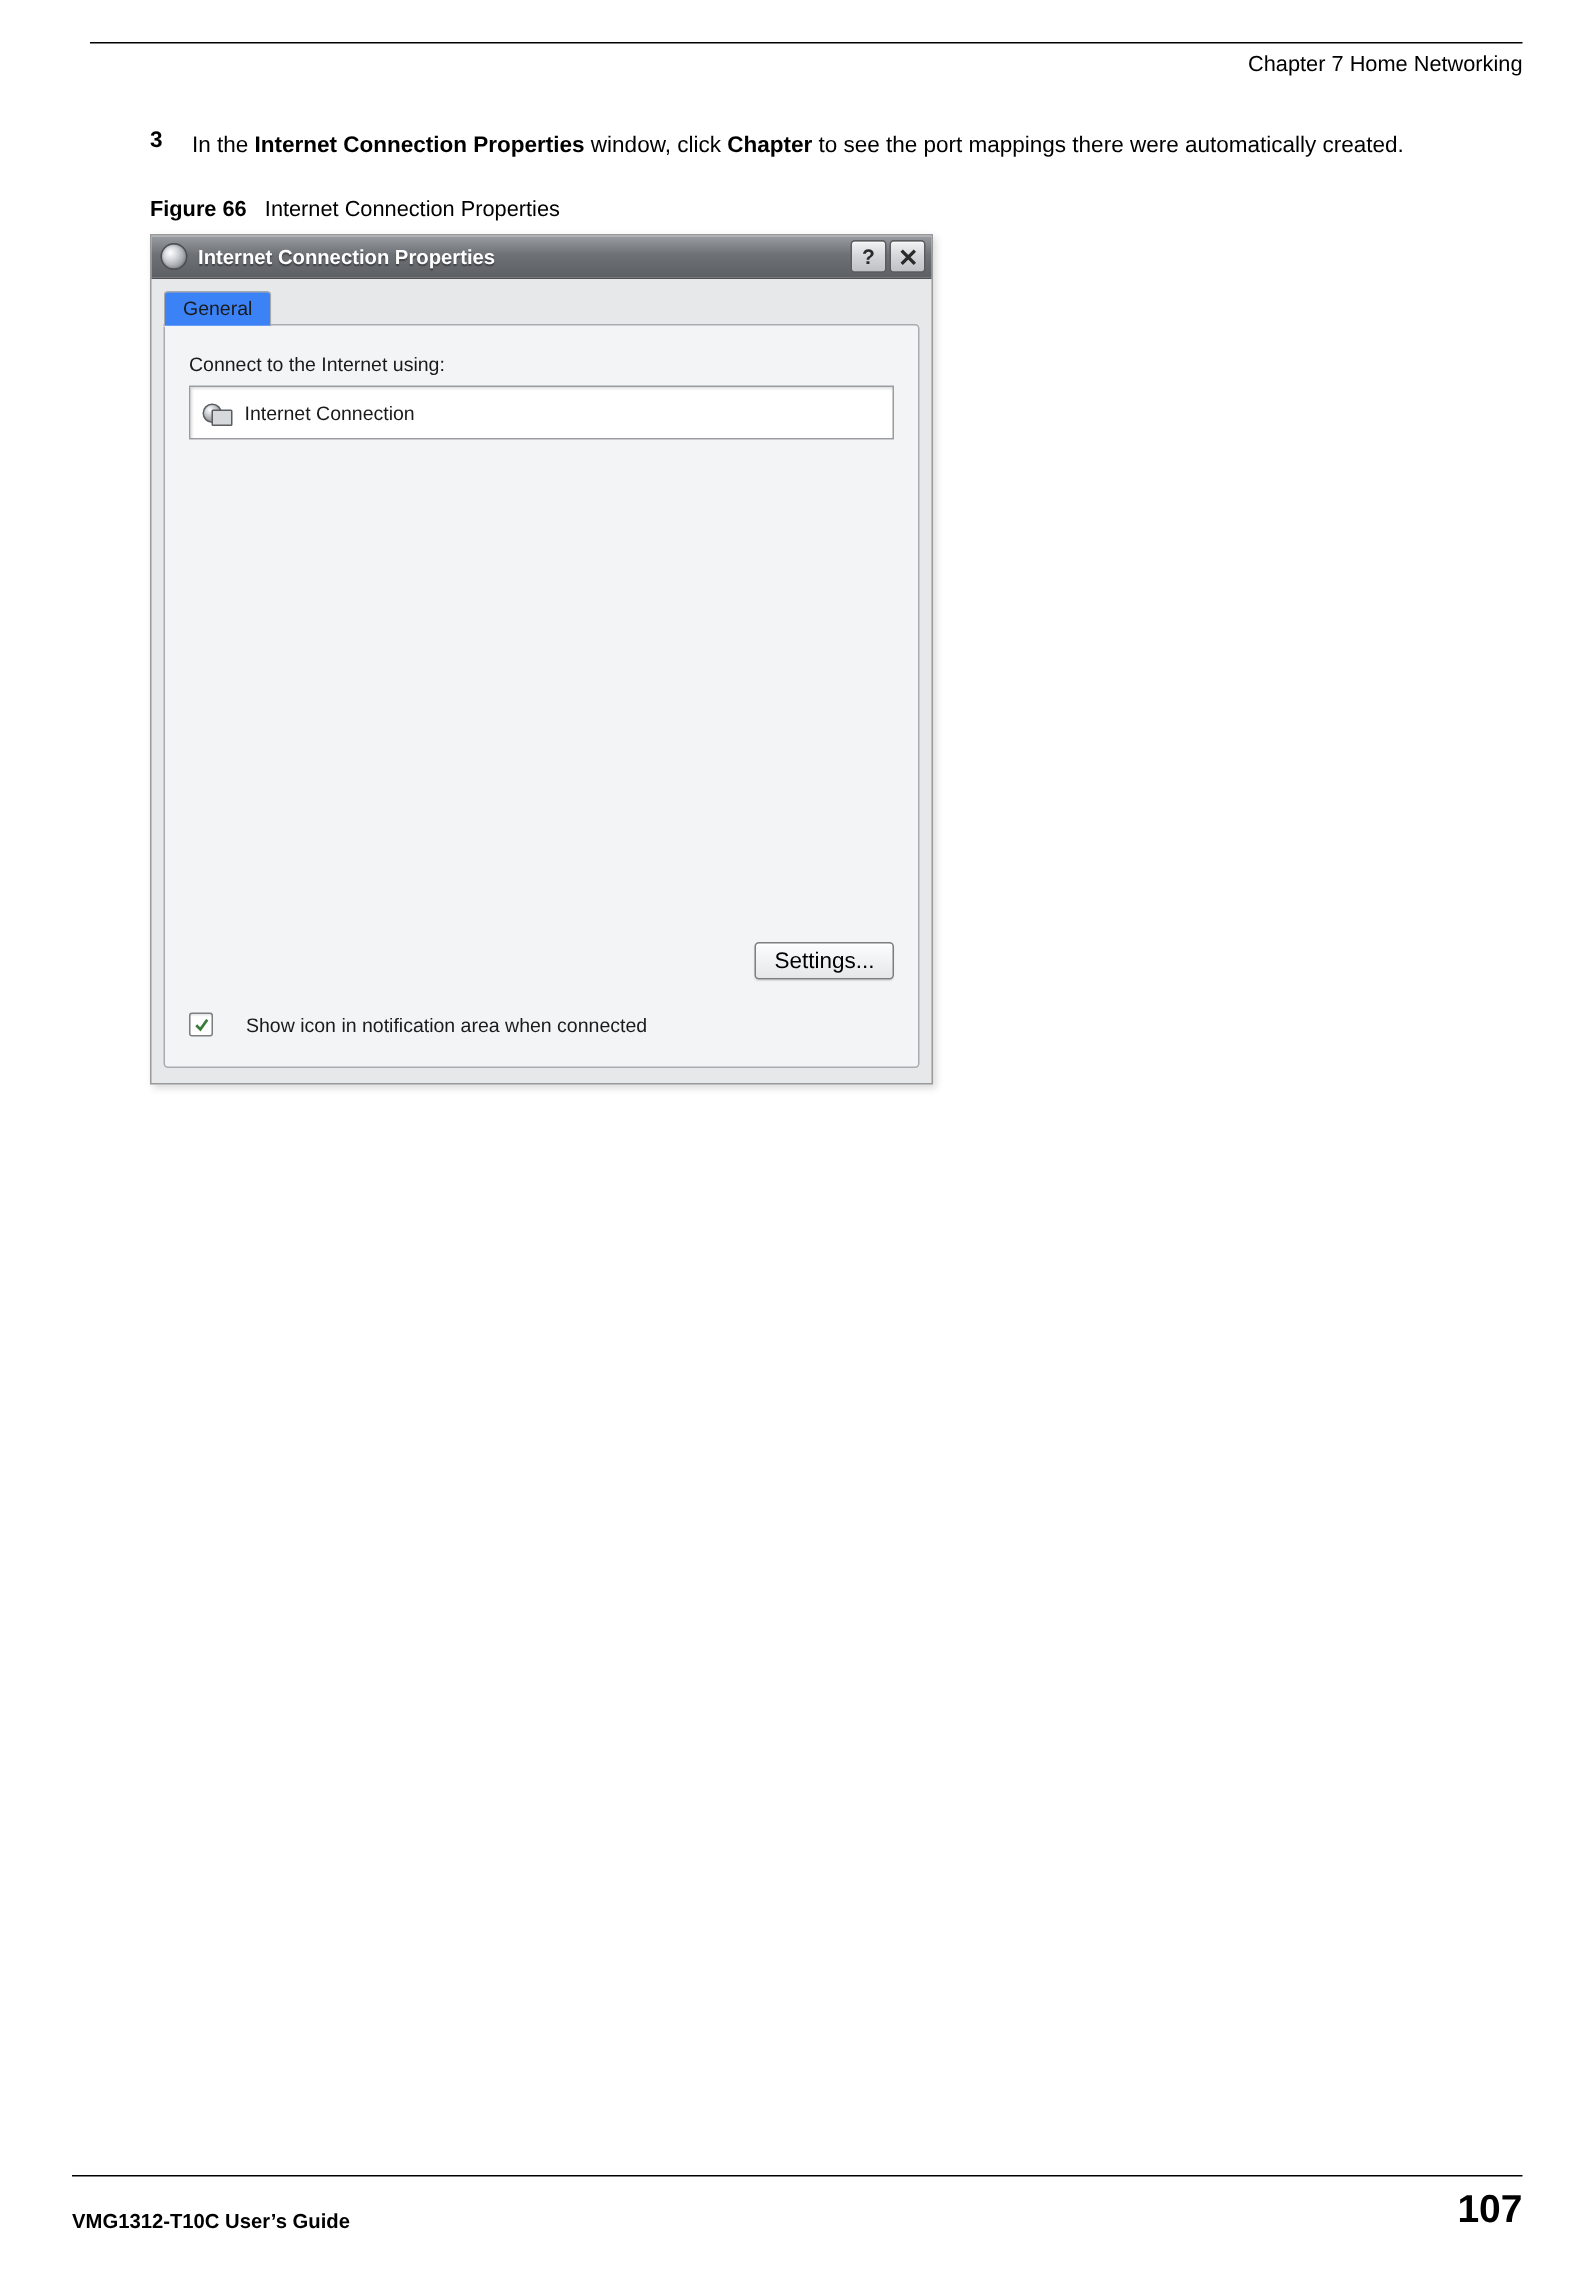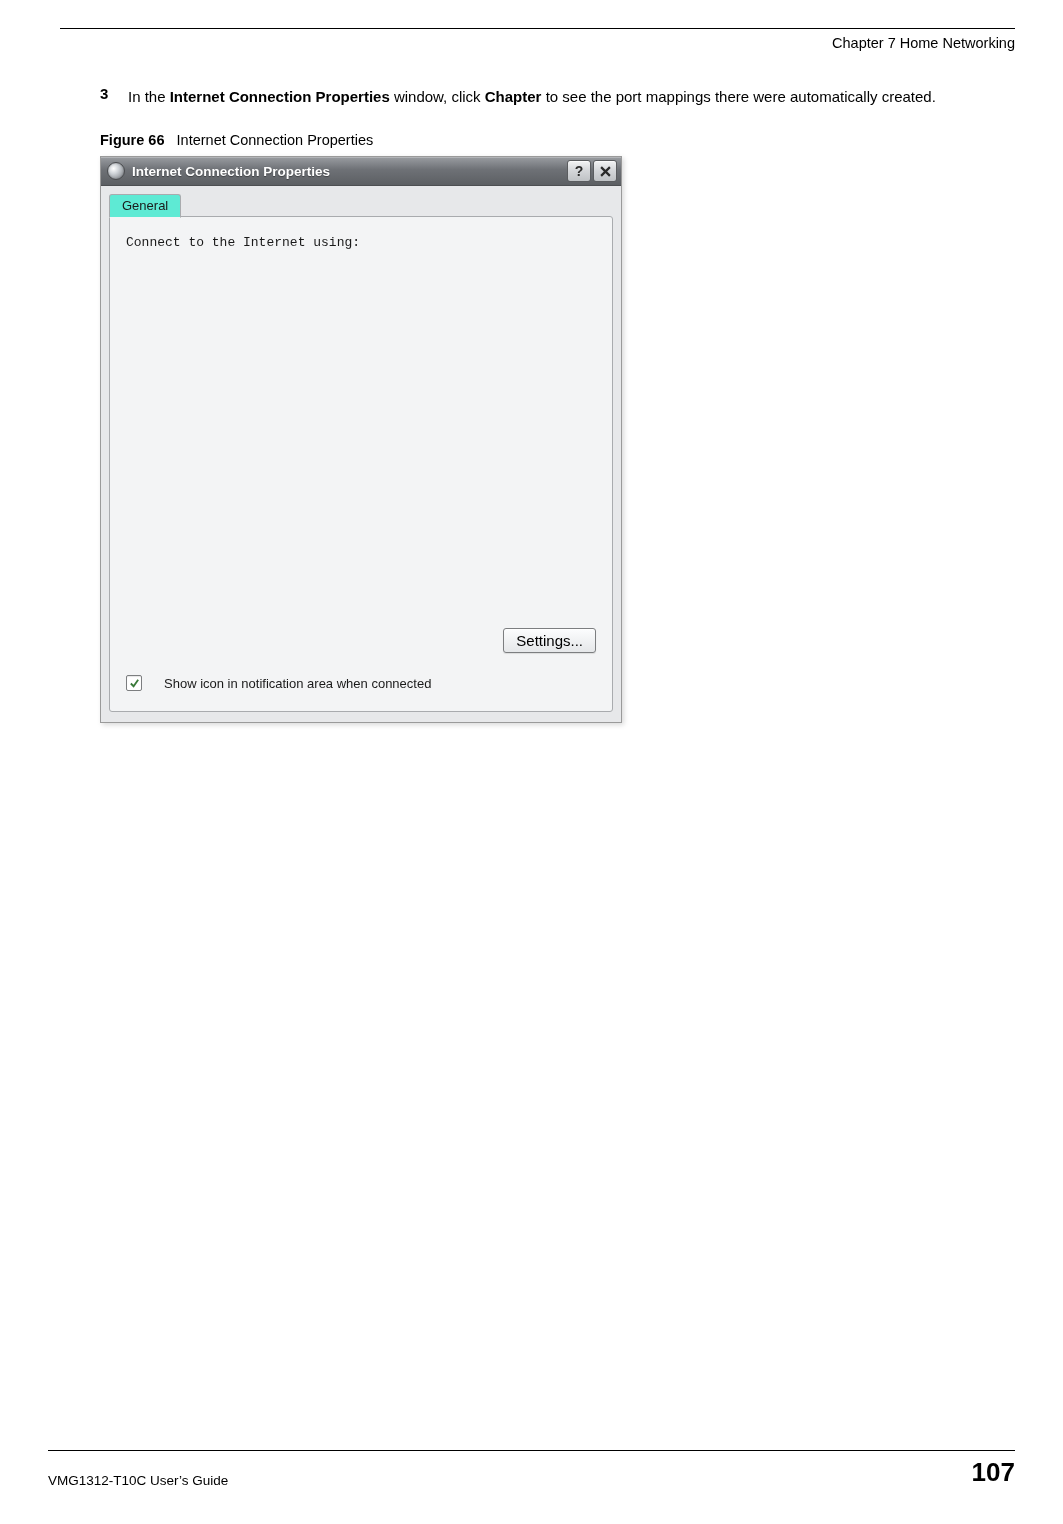--- a/index.html
+++ b/index.html
@@ -114,32 +114,31 @@
     border: 1px solid #a9abae;
     border-radius: 0 3px 3px 3px;
     margin-top: 22px;
     padding: 18px 16px 14px 16px;
     height: 496px;
     box-sizing: border-box;
   }
   .tab-label {
     position: absolute;
     top: -23px; left: -1px;
-    background: #5eead4;
+    background: #3b82f6;
     border: 1px solid #a9abae;
     border-bottom: 1px solid #f3f4f5;
     border-radius: 3px 3px 0 0;
     padding: 3px 12px 4px 12px;
     font-size: 13px;
     color: #1a1a1a;
   }
   .field-label {
     font-size: 13px;
     margin-bottom: 7px;
-    font-family: Liberation Mono, monospace;
   }
   .list-box {
     background: #fff;
     border: 1px solid #9a9c9f;
     box-shadow: inset 1px 1px 2px rgba(0,0,0,0.15);
     height: 34px;
     display: flex;
     align-items: center;
     padding: 0 8px;
     gap: 10px;
@@ -213,21 +212,21 @@
     position: absolute;
     left: 48px; right: 48px; bottom: 36px;
   }
   .footer-line { border-top: 1.5px solid #000; }
   .footer-row {
     display: flex;
     justify-content: space-between;
     align-items: flex-end;
     margin-top: 6px;
   }
-  .footer-left { font-size: 13.5px; }
+  .footer-left { font-size: 13.5px; font-weight: bold; }
   .footer-right { font-size: 26px; font-weight: bold; }
 </style>
 </head>
 <body>
 
 <div class="page">
   <div class="header-line"></div>
   <div class="header-right">Chapter 7 Home Networking</div>
 
   <div class="body-block">
@@ -254,20 +253,27 @@
               <path d="M1 1 L9 9 M9 1 L1 9" stroke="#2a2a2a" stroke-width="2" fill="none"></path>
             </svg>
         </div>
       </div>
 
       <div class="tabs-area">
         <div class="tab-panel">
           <div class="tab-label">General</div>
 
           <div class="field-label">Connect to the Internet using:</div>
+          <div class="list-box">
+            <span class="conn-icon">
+              <span class="globe"></span>
+                <span class="monitor"></span>
+            </span>
+            <span>Internet Connection</span>
+          </div>
 
 
           <div class="settings-row">
             <button class="xpbutton">Settings...</button>
           </div>
 
           <div class="checkbox-row">
             <span class="xpcheck">
               <svg viewBox="0 0 12 12">
                   <path d="M2 6 L5 9 L10 2" stroke="#3a7a3a" stroke-width="2" fill="none"></path>

